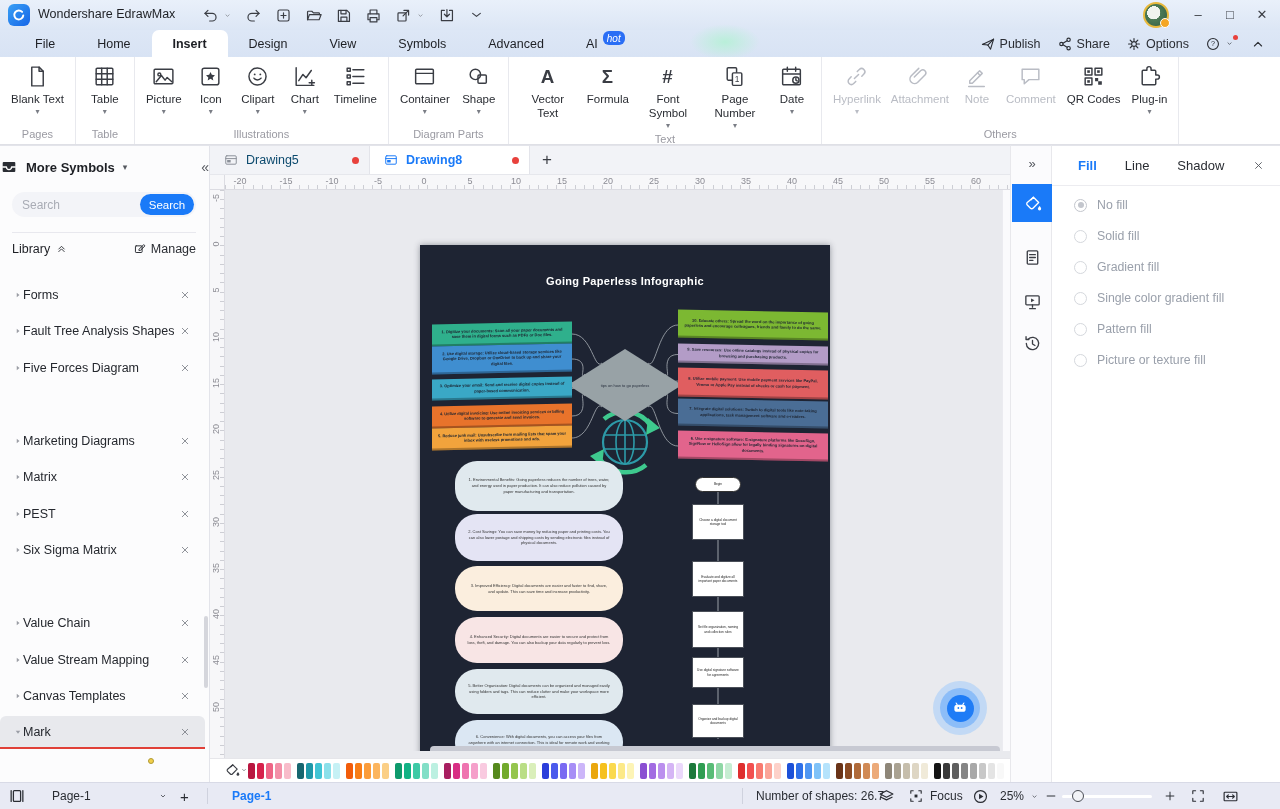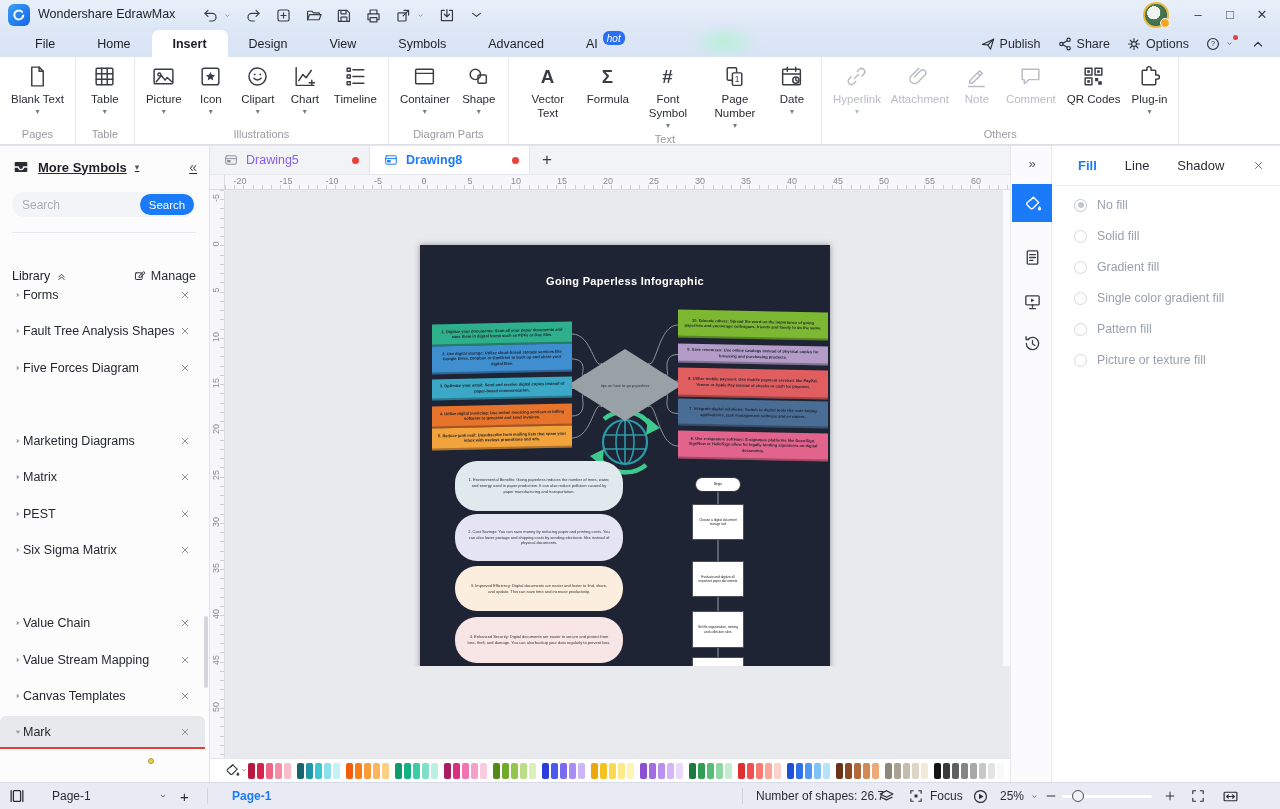--- a/index.html
+++ b/index.html
@@ -44,69 +44,69 @@
   .rbtn { min-width:46px; max-width:66px; padding:3px 5px 0; display:flex; flex-direction:column; align-items:center;
     color:#3a3d44; border-radius:4px; }
   .rbtn .rlabel { font-size:11.5px; color:#2a2d33; text-align:center; line-height:1.2; margin-top:4px; }
   .rbtn .rdd { color:#7a7d85; font-size:8px; line-height:8px; margin-top:1px; }
   .rbtn.disabled, .rbtn.disabled .rlabel, .rbtn.disabled .rdd { color:#b9bcc4; }
   .rgroup-name { font-size:11px; color:#9a9aa2; padding:3px 0 4px; }
 
   
   #sidebar { position:absolute; left:0; top:145px; width:210px; height:637px; background:#fcfcfd;
     border-right:1px solid #e3e4ea; border-top:1px solid #e3e4ea; }
-  .sb-header { position:absolute; left:0; top:0; width:100%; height:42px; display:flex; align-items:center; padding:0 12px; gap:8px;text-decoration:underline; }
+  .sb-header { position:absolute; left:0; top:0; width:100%; height:42px; display:flex; align-items:center; padding:0 0; gap:8px; }
   .sb-title { font-size:13px; font-weight:bold; color:#1d1f24; }
   .sb-caret { color:#55585f; font-size:9px; }
   .sb-collapse { margin-left:auto; color:#55585f; font-size:14px; }
   .sb-search { position:absolute; left:12px; top:46px; width:184px; height:25px; background:#f3f4f8;
     border-radius:13px; display:flex; align-items:center; }
   .sb-search input { border:none; outline:none; background:transparent; padding:0 10px; width:120px;
     font-size:12px; color:#3a3d44; font-family:"Liberation Sans",sans-serif; }
   .sb-search input::placeholder { color:#a9acb5; }
   .sb-search-btn { position:absolute; right:2px; top:2px; height:21px; width:54px; border-radius:11px;
     background:#1a7af8; color:#fff; font-size:11.5px; display:flex; align-items:center; justify-content:center; }
   .sb-divider { position:absolute; left:12px; top:86px; width:184px; height:1px; background:#e8e8ee; }
-  .sb-library { position:absolute; left:12px; top:96px; width:184px; height:22px; display:flex; align-items:flex-end; gap:5px;margin-top:19px; }
+  .sb-library { position:absolute; left:12px; top:96px; width:184px; height:22px; display:flex; align-items:flex-start; gap:5px; }
   .sb-library .lbl { font-size:12.5px; color:#1d1f24; }
   .sb-manage { margin-left:auto; display:flex; align-items:center; gap:4px; font-size:12.5px; color:#2a2d33; }
   .lib-item { position:absolute; left:0; width:205px; height:33px; display:flex; align-items:center;
     padding:0 14px 0 13px; }
   .lib-item .lbl { font-size:12.5px; color:#25282e; white-space:nowrap; overflow:hidden; }
   .lib-item .x { margin-left:auto; color:#7a7d85; }
   .lib-item.expanded { background:#e8e9ed; border-radius:6px 6px 0 0; border-bottom:2px solid #e04038; }
   .sb-scroll { position:absolute; left:204px; top:470px; width:4px; height:72px; background:#d5d6dc; border-radius:2px; }
   .sb-dot { position:absolute; left:148px; top:612px; width:6px; height:6px; border-radius:50%;
     background:#f2cf4a; border:1px solid #b09a34; }
 
   
   #tabbar { position:absolute; left:210px; top:145px; width:800px; height:30px; background:#f2f3f7;
     border-top:1px solid #e3e4ea; border-bottom:1px solid #e6e7ec; display:flex; }
   .dtab { width:160px; height:100%; display:flex; align-items:center; gap:8px; padding:0 10px 0 14px;
     border-right:1px solid #e3e4ea; color:#8a8f98; }
-  .dtab .lbl { font-size:12.5px; color:#8b5cf6; }
+  .dtab .lbl { font-size:12.5px; color:#0c4a6e; }
   .dtab.active { background:#fff; }
   .dtab.active .lbl { color:#1a7af8; font-weight:bold; }
   .dtab.active { color:#1a7af8; }
   .dtab .dot { margin-left:auto; width:7px; height:7px; border-radius:50%; background:#e8413c; }
   .tab-plus { width:34px; display:flex; align-items:center; justify-content:center; font-size:17px; color:#3a3d44; }
 
   
   #corner { position:absolute; left:210px; top:175px; width:15px; height:15px; background:#f7f7f9; border-right:1px solid #dcdce2; border-bottom:1px solid #dcdce2; }
   #hruler { position:absolute; left:225px; top:175px; width:785px; height:15px; background:#f7f7f9; border-bottom:1px solid #dcdce2; overflow:hidden; }
   #hruler .ticks { position:absolute; left:0; bottom:0; width:100%; height:4px;
     background:repeating-linear-gradient(90deg,#cdced4 0 1px,transparent 1px 9.2px); }
   #hruler span { position:absolute; top:1px; width:24px; text-align:center; font-size:9px; color:#8b8b93; }
   #vruler { position:absolute; left:210px; top:190px; width:15px; height:568px; background:#f7f7f9; border-right:1px solid #dcdce2; overflow:hidden; }
   #vruler .ticks { position:absolute; top:0; right:0; width:4px; height:100%;
     background:repeating-linear-gradient(180deg,#cdced4 0 1px,transparent 1px 9.25px); }
   #vruler span { position:absolute; left:-6px; width:24px; text-align:center; font-size:9px; color:#8b8b93; transform:rotate(-90deg); }
 
   
-  #canvas { position:absolute; left:225px; top:190px; width:785px; height:476px; background:#e9eaee; overflow:hidden; }
+  #canvas { position:absolute; left:225px; top:190px; width:785px; height:561px; background:#e9eaee; overflow:hidden; }
   #page { position:absolute; left:195px; top:55px; width:410px; height:700px; background:#1e2433;
     box-shadow:0 0 6px rgba(40,44,60,.45); }
   .pg-title { position:absolute; left:0; top:30px; width:100%; text-align:center; color:#fff;
     font-size:11px; font-weight:bold; letter-spacing:.3px; }
   .diamond { position:absolute; left:148px; top:104px; width:114px; height:72px; background:#98a2a6;
     clip-path:polygon(50% 0,100% 50%,50% 100%,0 50%); display:flex; align-items:center; justify-content:center; }
   .diamond span { font-size:4px; color:#2b3340; }
   .ibox { position:absolute; display:flex; align-items:center; justify-content:center; padding:2px 5px;
     border-bottom:2px solid rgba(0,0,0,.28); }
   .ibox span { font-size:4px; line-height:1.3; color:#1d2430; text-align:center; font-weight:bold; }

